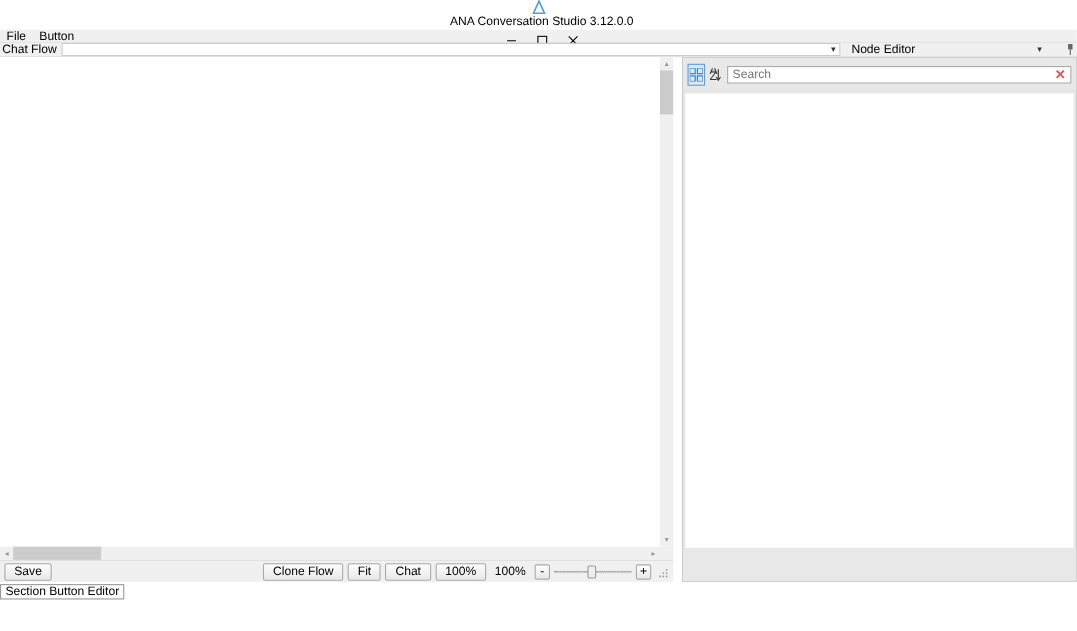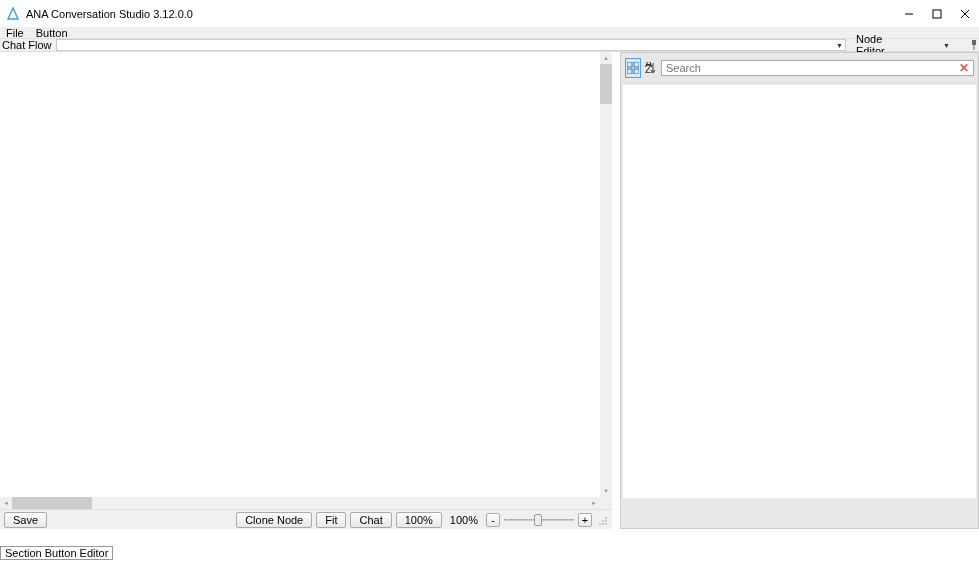--- a/index.html
+++ b/index.html
@@ -16,20 +16,21 @@
       overflow: hidden;
       position: relative;
     }
     
     .titlebar {
       height: 27px;
       display: flex;
       align-items: center;
       padding-left: 6px;
       background: #fff;
+      flex-direction: column;
     }
     .titlebar .app-icon {
       width: 14px;
       height: 14px;
       margin-right: 6px;
       display: flex;
       align-items: center;
       justify-content: center;
     }
     .titlebar .title {
@@ -71,21 +72,21 @@
     
     .toolbar-row {
       display: flex;
       height: 13px;
       background: #f0f0f0;
       border-bottom: 1px solid #e0e0e0;
     }
     .chatflow-section {
       display: flex;
       align-items: flex-end;
-      width: 846px;
+      width: 764px;
       padding-left: 2px;
       gap: 2px;
     }
     .chatflow-label {
       white-space: nowrap;
       padding-right: 2px;
     }
     .chatflow-combo {
       flex: 1;
       height: 12px;
@@ -315,21 +316,21 @@
       background: #fff;
       margin: 2px;
     }
     .nodeeditor-footer {
       height: 28px;
       background: #e8e8e8;
     }
     
     .section-tab {
       position: absolute;
-      bottom: 14px;
+      bottom: 29px;
       left: 0;
       height: 14px;
       border: 1px solid #999;
       background: #fff;
       display: flex;
       align-items: flex-start;
       padding: 0 4px;
       cursor: pointer;
     }
   </style>
@@ -410,21 +411,21 @@
       <div class="track">
         <div class="thumb"></div>
       </div>
       <div class="arrow">▸</div>
       <div class="corner"></div>
     </div>
 
     <div class="canvas-bottom">
       <div class="btn">Save</div>
       <div class="spacer"></div>
-      <div class="btn">Clone Node</div>
+      <div class="btn">Clone Flow</div>
       <div class="btn">Fit</div>
       <div class="btn">Chat</div>
       <div class="btn">100%</div>
       <span class="zoom-label">100%</span>
       <div class="zoom-btn">-</div>
       <div class="slider">
         <div class="slider-track"></div>
         <div class="slider-thumb"></div>
       </div>
       <div class="zoom-btn">+</div>

